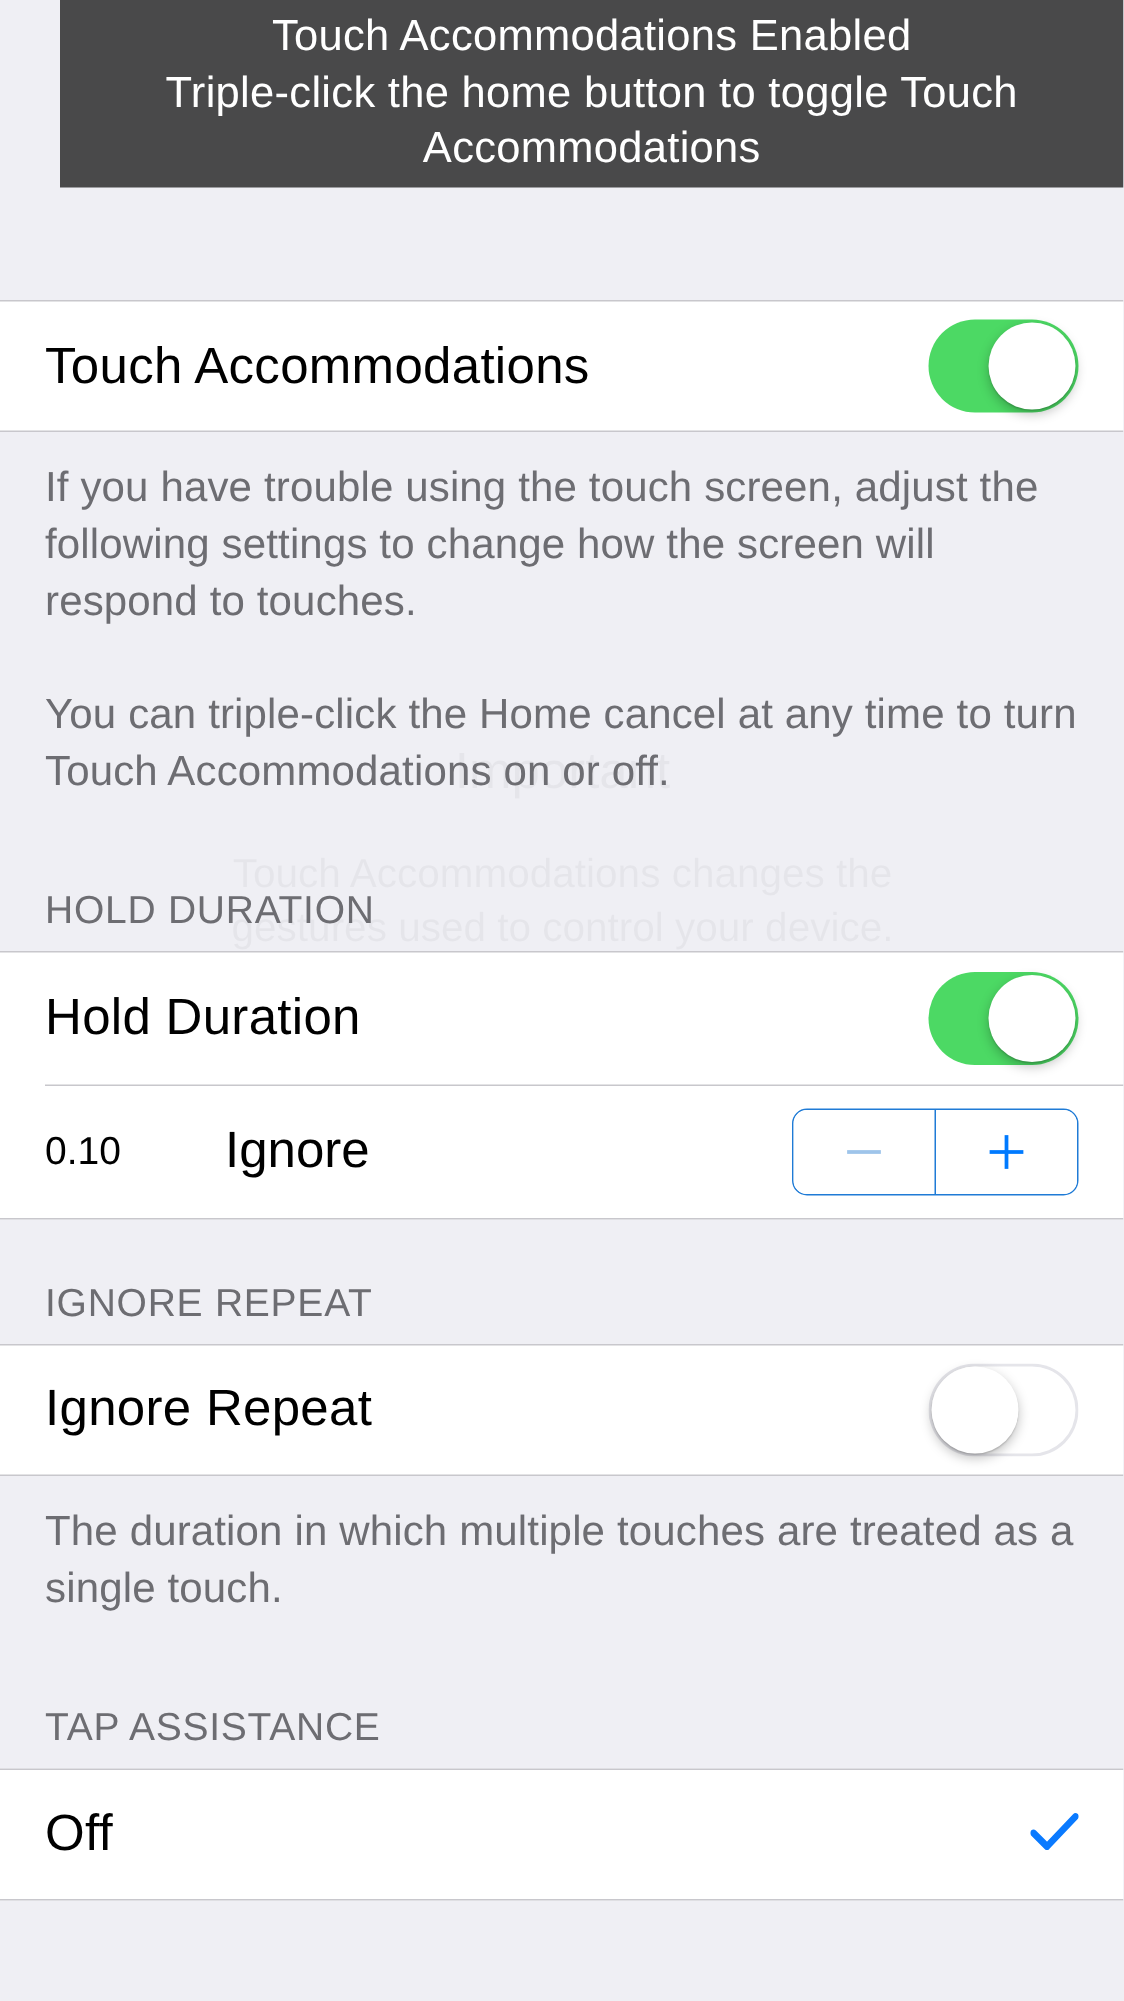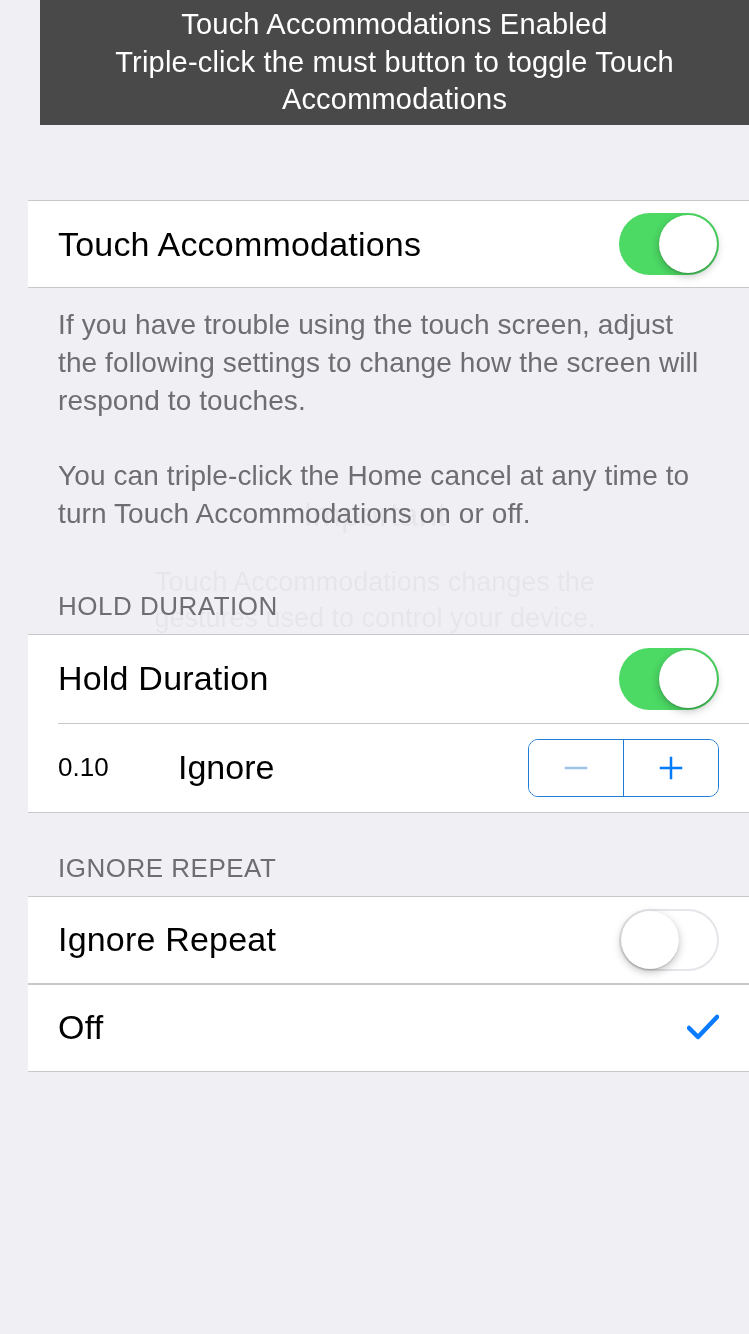--- a/index.html
+++ b/index.html
@@ -64,21 +64,20 @@
     letter-spacing: 0.2px;
   }
 
   
   .screen {
     position: absolute;
     top: 125px;
     left: 0;
     right: 0;
     bottom: 0;
-    padding-left: 28px;
   }
 
   .spacer-top { height: 75px; }
 
   .cell {
     background: #fff;
     border-top: 1px solid #c8c7cc;
     border-bottom: 1px solid #c8c7cc;
     display: flex;
     align-items: center;
@@ -201,21 +200,21 @@
 <div class="ghost-dialog">
   <div class="ghost-title">Important</div>
   <div class="ghost-body">Touch Accommodations changes the gestures used to control your device.
 Are you sure you want to continue?
 
 Press the Home button to cancel.</div>
 </div>
 
 <div class="banner">
   <div class="banner-title">Touch Accommodations Enabled</div>
-  <div class="banner-sub">Triple-click the must button to toggle Touch Accommodations</div>
+  <div class="banner-sub">Triple-click the home button to toggle Touch Accommodations</div>
 </div>
 
 <div class="screen">
   <div class="spacer-top"></div>
 
   <div class="cell">
     <div class="cell-label">Touch Accommodations</div>
     <div class="cell-spacer"></div>
     <div class="switch on">
       <div class="switch-knob"></div>
@@ -256,21 +255,23 @@
   </div>
 
   <div class="header-text">IGNORE REPEAT</div>
   <div class="cell">
     <div class="cell-label">Ignore Repeat</div>
     <div class="cell-spacer"></div>
     <div class="switch off">
       <div class="switch-knob"></div>
     </div>
   </div>
-
+  <div class="footer-text">The duration in which multiple touches are treated as a single touch.</div>
+
+  <div class="header-text">TAP ASSISTANCE</div>
   <div class="cell">
     <div class="cell-label">Off</div>
     <div class="cell-spacer"></div>
     <span class="checkmark">
       <svg viewBox="0 0 32 26">
           <path d="M2 14 L11 23 L30 3" stroke="#0a7aff" stroke-width="4.5" fill="none" stroke-linecap="round" stroke-linejoin="round"></path>
         </svg>
     </span>
   </div>
 

